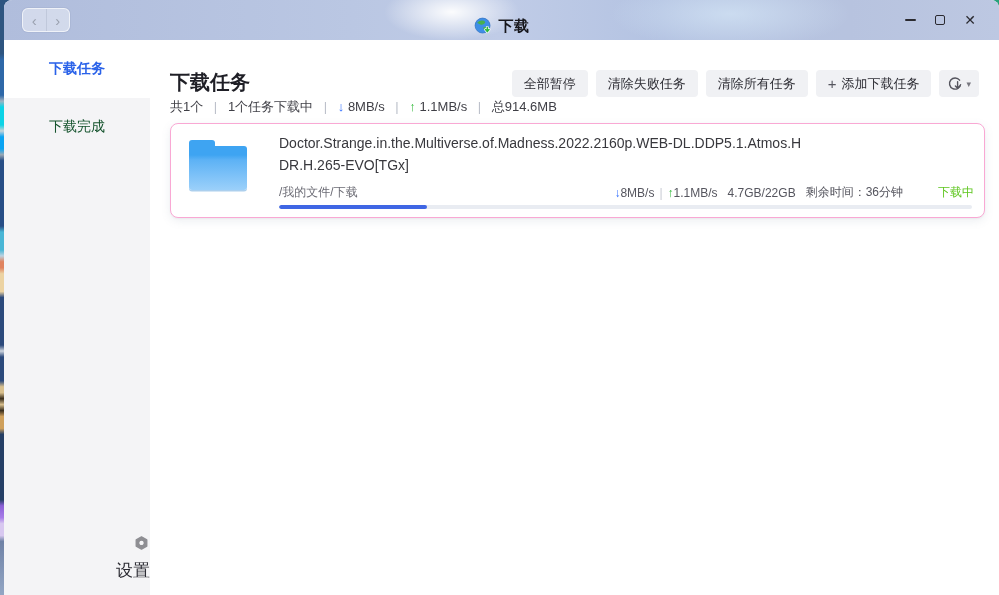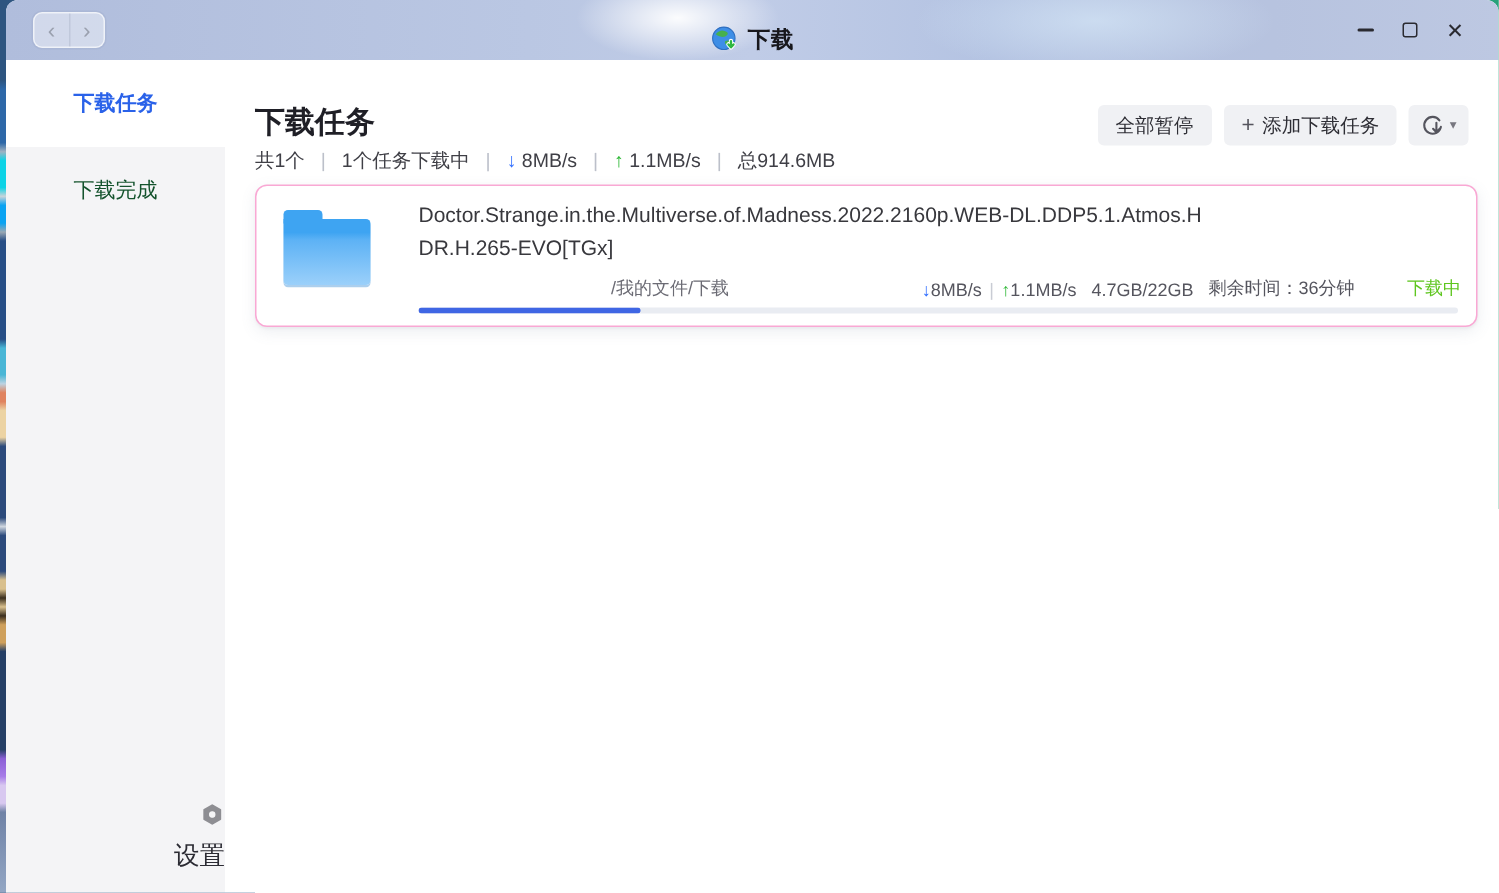--- a/index.html
+++ b/index.html
@@ -76,21 +76,21 @@
   .folder{position:absolute;left:18px;top:16px;width:58px;height:52px;}
   .folder .tab{position:absolute;top:0;left:0;width:26px;height:9px;
     border-radius:3px 3px 0 0;background:#3ea4f2;}
   .folder .fbody{position:absolute;top:6px;left:0;right:0;bottom:2px;
     border-radius:0 3px 3px 3px;
     background:linear-gradient(180deg,#3ea4f2 0px,#3ea4f2 9px,#5db2f5 14px,#9bd0fa 100%);
     box-shadow:0 1.5px 0 rgba(90,160,220,.5);}
   .task-name{position:absolute;left:108px;top:8px;max-width:660px;
     font-size:14px;color:#38383d;line-height:22px;word-break:break-all;}
   .task-row{position:absolute;left:108px;right:10px;top:60px;height:17px;
-    display:flex;align-items:center;font-size:12px;color:#55555e;text-align:center;}
+    display:flex;align-items:center;font-size:12px;color:#55555e;}
   .task-path{flex:1;color:#6b6b74;}
   .speed-sep{color:#c9ccd4;margin:0 5px;}
   .gap22{margin-left:10px;}
   .gap35{margin-left:35px;}
   .task-status{color:#5ec61f;}
   .progress-track{position:absolute;left:108px;right:12px;top:81px;height:4px;
     border-radius:2px;background:#e9ecf2;overflow:hidden;}
   .progress-fill{height:100%;background:#3f66e4;border-radius:2px;width:0;}
 </style>
 </head>
@@ -168,20 +168,26 @@
           <span class="sep">|</span>
           <span>总914.6MB</span>
         </div>
       </div>
 
       <div class="toolbar">
         <button class="tb-btn">
           <span>全部暂停</span>
         </button>
         <button class="tb-btn">
+          <span>清除失败任务</span>
+        </button>
+        <button class="tb-btn">
+          <span>清除所有任务</span>
+        </button>
+        <button class="tb-btn">
           <span class="plus">+</span>
           <span>添加下载任务</span>
         </button>
         <button class="tb-btn icon-only">
           <svg width="16" height="16" viewBox="0 0 16 16">
             <path d="M12.6 4.2 A5.6 5.6 0 1 0 13.6 8.6" fill="none" stroke="#55555e" stroke-width="1.4" stroke-linecap="round"></path>
             <path d="M10.6 5.8 v6.4 M8.4 9.9 l2.2 2.3 2.2-2.3" fill="none" stroke="#55555e" stroke-width="1.4" stroke-linecap="round" stroke-linejoin="round"></path>
           </svg>
           <span class="caret">▾</span>
         </button>

